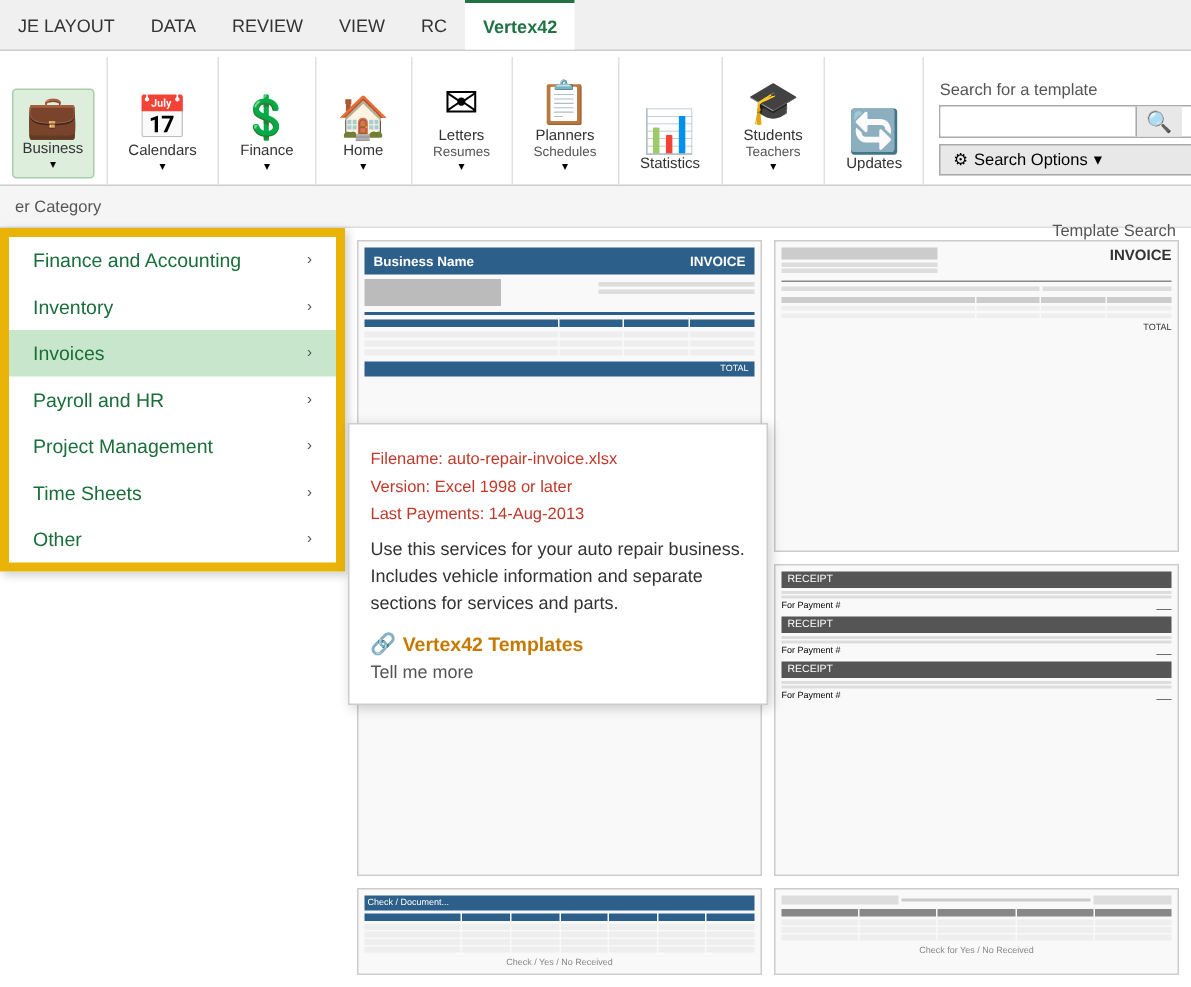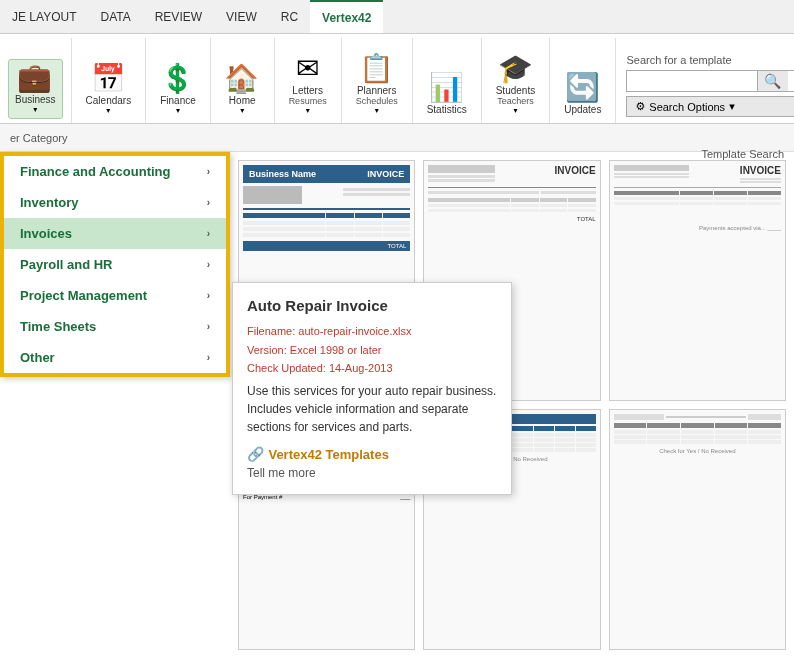--- a/index.html
+++ b/index.html
@@ -144,26 +144,25 @@
       height: calc(658px - 34px - 90px - 28px);
       position: relative;
     }
 
     
     .dropdown-menu {
       position: absolute;
       left: 0;
       top: 0;
       background: #fff;
-      border: 4px solid #eab308;
+      border: 6px solid #eab308;
       box-shadow: 2px 2px 6px rgba(0,0,0,0.2);
       width: 230px;
       z-index: 100;
       font-size: 13px;
-      font-weight: bold;
     }
     .dropdown-item {
       padding: 8px 16px;
       cursor: pointer;
       display: flex;
       justify-content: space-between;
       align-items: center;
       color: #1a6e3a;
     }
     .dropdown-item.selected {
@@ -207,21 +206,21 @@
 
     
     .templates-grid {
       position: absolute;
       left: 230px;
       top: 0;
       right: 0;
       bottom: 0;
       padding: 8px;
       display: grid;
-      grid-template-columns: repeat(3, 1fr);
+      grid-template-columns: repeat(2, 1fr);
       grid-template-rows: repeat(2, 1fr);
       gap: 8px;
       overflow: hidden;
     }
     .template-card {
       border: 1px solid #ccc;
       background: #f9f9f9;
       cursor: pointer;
       overflow: hidden;
       position: relative;
@@ -400,27 +399,26 @@
       <span>Time Sheets</span>
       <span class="chevron">›</span>
     </div>
     <div class="dropdown-item">
       <span>Other</span>
       <span class="chevron">›</span>
     </div>
   </div>
 
   <div class="tooltip-popup">
-    <div class="tooltip-title">Auto Repair Invoice</div>
     <div class="tooltip-meta">
       <span>Filename:</span>
       <span>auto-repair-invoice.xlsx</span><br>
       <span>Version:</span>
       <span>Excel 1998 or later</span><br>
-      <span>Check Updated:</span>
+      <span>Last Payments:</span>
       <span>14-Aug-2013</span>
     </div>
     <div class="tooltip-desc">Use this services for your auto repair business. Includes vehicle information and separate sections for services and parts.</div>
     <div class="tooltip-link">
       <span class="link-icon">🔗</span>
       <span>Vertex42 Templates</span>
     </div>
     <div class="tooltip-tell">Tell me more</div>
   </div>
 

